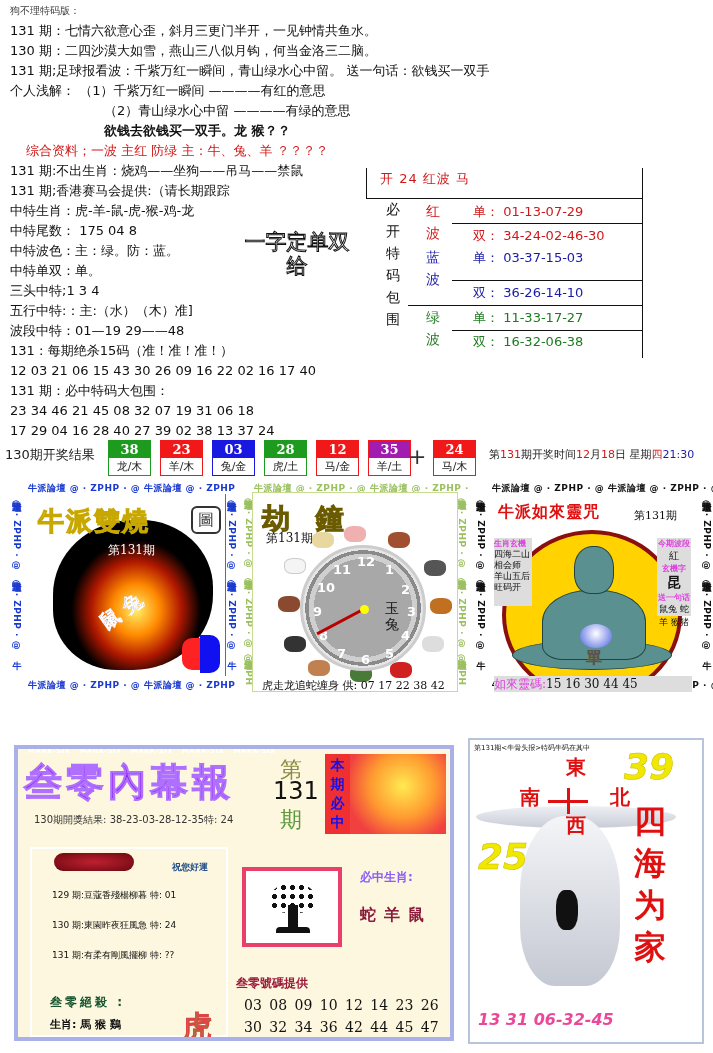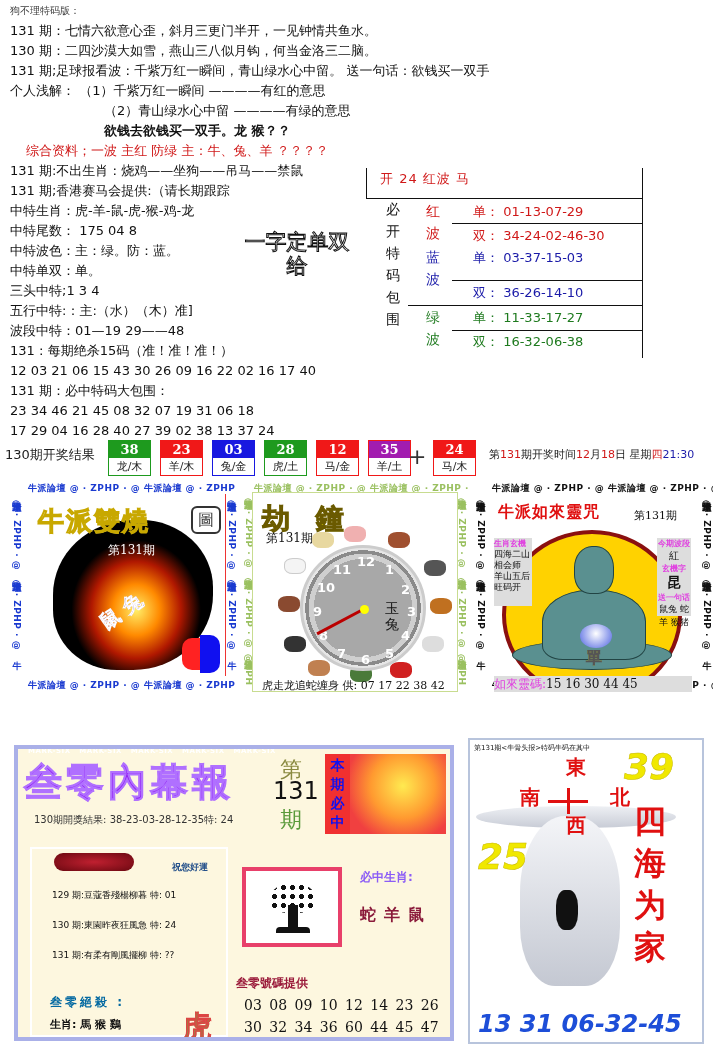--- a/index.html
+++ b/index.html
@@ -70,21 +70,21 @@
   .p4-di { position: absolute; left: 262px; top: 6px; font-size: 22px; color: #8a8a40; font-family: "DejaVu Serif", serif; }
   .p4-num { position: absolute; left: 255px; top: 28px; font-size: 24px; color: #111; }
   .p4-qi { position: absolute; left: 262px; top: 56px; font-size: 22px; color: #5a9a3a; font-family: "DejaVu Serif", serif; }
   .p4-bb { position: absolute; left: 307px; top: 5px; width: 25px; height: 80px; background: #f03030; color: #1010f0; font-weight: bold; font-size: 14px; line-height: 19px; text-align: center; padding-top: 2px; }
   .p4-goddess { position: absolute; left: 332px; top: 5px; width: 96px; height: 80px; background: radial-gradient(circle at 55% 40%, #ffea50, #ff9a30 45%, #f04040 80%); }
   .p4-res { position: absolute; left: 16px; top: 64px; font-size: 10px; color: #333; white-space: nowrap; }
   .p4-left { position: absolute; left: 12px; top: 98px; width: 198px; height: 190px; background: #fdf7df; border: 2px solid #fff; }
   .p4-badge { position: absolute; left: 22px; top: 4px; width: 80px; height: 18px; background: radial-gradient(ellipse, #c02030, #6a0810); border-radius: 9px; }
   .p4-blessing { position: absolute; left: 140px; top: 12px; font-size: 9px; color: #24508a; font-weight: bold; }
   .p4-poem { position: absolute; left: 20px; font-size: 9px; white-space: nowrap; color: #111; }
-  .p4-kill { position: absolute; left: 18px; top: 145px; font-size: 12px; font-weight: bold; color: #0369a1; letter-spacing: 3px; }
+  .p4-kill { position: absolute; left: 18px; top: 145px; font-size: 12px; font-weight: bold; color: #14532d; letter-spacing: 3px; }
   .p4-zod { position: absolute; left: 18px; top: 168px; font-size: 11px; font-weight: bold; white-space: nowrap; }
   .p4-tail { position: absolute; left: 18px; top: 190px; font-size: 11px; font-weight: bold; white-space: nowrap; }
   .p4-hu { position: absolute; left: 150px; top: 158px; font-size: 30px; font-weight: bold; color: #7aa040; -webkit-text-stroke: 0.5px #d44; }
   .p4-right { position: absolute; left: 214px; top: 98px; width: 214px; height: 190px; background: #fdf7df; }
   .p4-tree-box { position: absolute; left: 10px; top: 20px; width: 100px; height: 80px; border: 4px solid #e8406a; background: #fff; }
   .p4-tree-trunk { position: absolute; left: 42px; top: 34px; width: 10px; height: 24px; background: #111; }
   .p4-tree-crown { position: absolute; left: 24px; top: 12px; width: 46px; height: 30px; border-radius: 50% 50% 40% 40%; background: radial-gradient(circle, #111 40%, transparent 41%) 0 0/9px 9px; }
   .p4-tree-base { position: absolute; left: 30px; top: 56px; width: 34px; height: 6px; background: #111; border-radius: 4px 4px 0 0; }
   .p4-must { position: absolute; left: 128px; top: 22px; font-size: 12px; font-weight: bold; color: #8b5cf6; }
   .p4-must-z { position: absolute; left: 128px; top: 58px; font-size: 16px; font-weight: bold; color: #8a1a3a; letter-spacing: 8px; }
@@ -92,21 +92,21 @@
   .p4-nums { position: absolute; left: 12px; font-size: 14px; white-space: nowrap; word-spacing: 3px; font-family: "DejaVu Serif", serif; }
   
   .p5 { left: 468px; top: 738px; width: 236px; height: 306px; background: #fff; border: 2px solid #b8c4dc; }
   .p5-cap { position: absolute; left: 4px; top: 3px; font-size: 7px; white-space: nowrap; color: #111; }
   .p5-dir { position: absolute; font-size: 20px; color: #e01010; font-weight: bold; font-family: "DejaVu Serif", serif; }
   .p5-num { position: absolute; font-size: 36px; font-style: italic; font-weight: bold; color: #f0e800; -webkit-text-stroke: 0.5px #c8b800; }
   .p5-horn { position: absolute; left: 6px; top: 66px; width: 200px; height: 22px; border-radius: 50%; background: linear-gradient(#eef0f4, #c8ccd6); }
   .p5-head { position: absolute; left: 50px; top: 76px; width: 100px; height: 170px; border-radius: 45% 45% 35% 35%; background: linear-gradient(#f4f5f8, #c4c8d2); }
   .p5-nose { position: absolute; left: 86px; top: 150px; width: 22px; height: 40px; border-radius: 40%; background: #111; }
   .p5-slogan { position: absolute; left: 160px; top: 120px; width: 40px; font-size: 32px; line-height: 42px; color: #e01010; font-weight: bold; text-align: center; }
-  .p5-bottom { position: absolute; left: 8px; top: 270px; font-size: 24px; font-style: italic; font-weight: bold; color: #1d4ed8; white-space: nowrap; }
+  .p5-bottom { position: absolute; left: 8px; top: 270px; font-size: 16px; font-style: italic; font-weight: bold; color: #ec4899; white-space: nowrap; }
 </style>
 </head>
 <body>
 
 <div class="line title" style="top:2px;">狗不理特码版：</div>
 <div class="line" style="top:22px;">131 期：七情六欲意心歪，斜月三更门半开，一见钟情共鱼水。</div>
 <div class="line" style="top:42px;">130 期：二四沙漠大如雪，燕山三八似月钩，何当金洛三二脑。</div>
 <div class="line" style="top:62px;">131 期;足球报看波：千紫万红一瞬间，青山绿水心中留。  送一句话：欲钱买一双手</div>
 <div class="line" style="top:82px;">个人浅解：    （1）千紫万红一瞬间 ————有红的意思</div>
 <div class="line" style="top:102px; left:104px;">（2）青山绿水心中留 ————有绿的意思</div>
@@ -322,21 +322,21 @@
   <div class="p4-right">
     <div class="p4-tree-box">
       <div class="p4-tree-crown"></div>
       <div class="p4-tree-trunk"></div>
       <div class="p4-tree-base"></div>
     </div>
     <div class="p4-must">必中生肖:</div>
     <div class="p4-must-z">蛇羊鼠</div>
     <div class="p4-provide">叁零號碼提供</div>
     <div class="p4-nums" style="top:150px;">03 08 09 10 12 14 23 26</div>
-    <div class="p4-nums" style="top:172px;">30 32 34 36 60 44 45 47</div>
+    <div class="p4-nums" style="top:172px;">30 32 34 36 42 44 45 47</div>
   </div>
 </div>
 
 <div class="panel p5">
   <div class="p5-cap">第131期&lt;牛骨头报&gt;特码牛码在其中</div>
   <div class="p5-horn"></div>
   <div class="p5-head"></div>
   <div class="p5-nose"></div>
   <div class="p5-dir" style="left:96px; top:14px;">東</div>
   <div class="p5-dir" style="left:50px; top:44px;">南</div>

